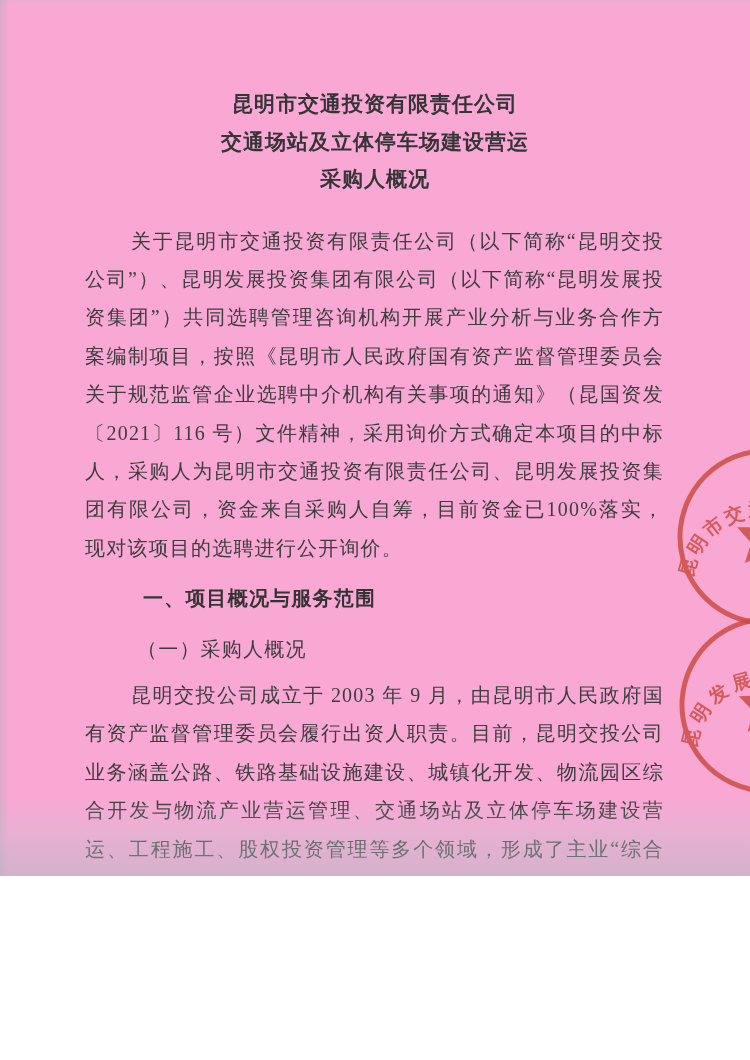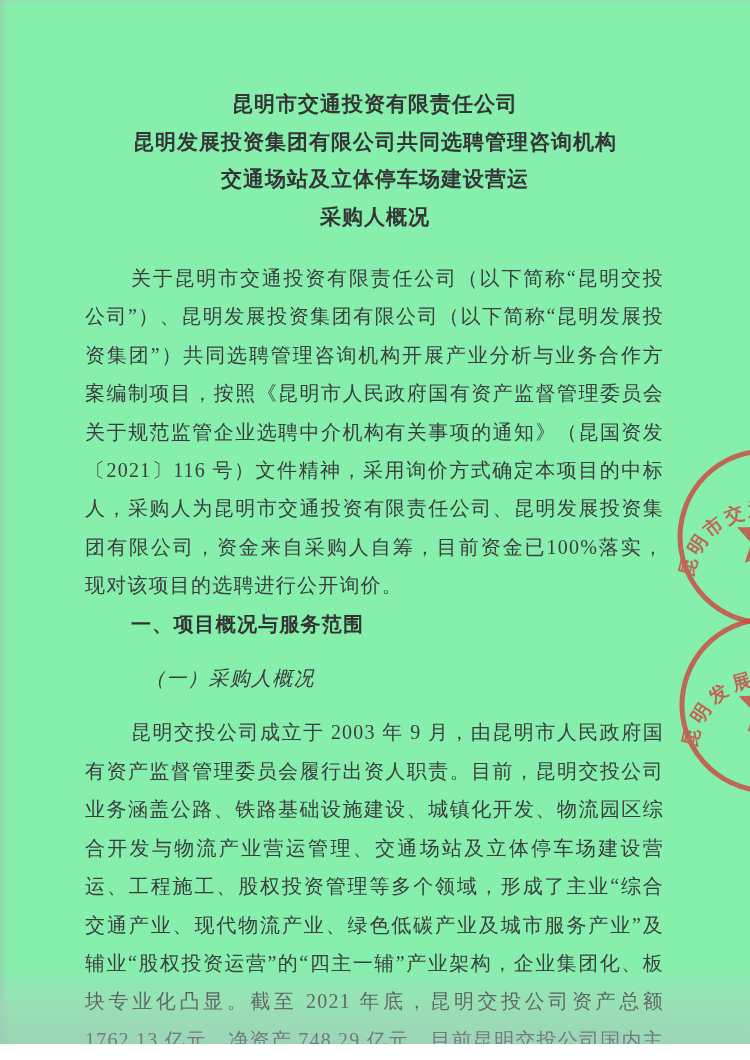--- a/index.html
+++ b/index.html
@@ -3,22 +3,22 @@
 <meta charset="utf-8">
 <style>
   html, body {
     margin: 0;
     padding: 0;
     background: #ffffff;
   }
   .page {
     position: relative;
     width: 750px;
-    height: 1044px;
-    background: #86efac;
+    height: 876px;
+    background: #f9a8d4;
     overflow: hidden;
     font-family: "Liberation Serif", "DejaVu Serif", serif;
     color: #3b3b3d;
   }
   
   .edge-left {
     position: absolute; left: 0; top: 0; bottom: 0; width: 9px;
     background: linear-gradient(to right, rgba(165,172,178,0.35), rgba(165,172,178,0));
     pointer-events: none;
   }
@@ -48,30 +48,29 @@
     line-height: 38.4px;
     text-align: justify;
     letter-spacing: 1.2px;
     color: #3d3d40;
   }
   .para {
     margin: 0;
     text-indent: 2.3em;
   }
   .heading {
-    margin: 0;
+    margin: 12px;
     text-indent: 2.3em;
     font-weight: bold;
     color: #333335;
   }
   .subheading {
-    margin: 16px;
+    margin: 8px;
     text-indent: 2.2em;
     font-weight: normal;
-    font-style: italic;
   }
   .seal {
     position: absolute;
     pointer-events: none;
     opacity: 0.82;
   }
   .seal-1 { left: 671px; top: 442px; transform: rotate(6deg); }
   .seal-2 { left: 673px; top: 610px; transform: rotate(4deg); }
   .seal text {
     font-family: "Liberation Sans", "DejaVu Sans", sans-serif;
@@ -80,21 +79,20 @@
   .seal-text-1 { font-size: 19px; letter-spacing: 3px; }
   .seal-text-2 { font-size: 19px; letter-spacing: 5px; }
 </style>
 </head>
 <body>
 
 <div class="page">
 
   <div class="title-block">
     <div>昆明市交通投资有限责任公司</div>
-    <div>昆明发展投资集团有限公司共同选聘管理咨询机构</div>
     <div>交通场站及立体停车场建设营运</div>
     <div>采购人概况</div>
   </div>
 
   <div class="body-block">
     <p class="para">关于昆明市交通投资有限责任公司（以下简称“昆明交投公司”）、昆明发展投资集团有限公司（以下简称“昆明发展投资集团”）共同选聘管理咨询机构开展产业分析与业务合作方案编制项目，按照《昆明市人民政府国有资产监督管理委员会关于规范监管企业选聘中介机构有关事项的通知》（昆国资发〔2021〕116 号）文件精神，采用询价方式确定本项目的中标人，采购人为昆明市交通投资有限责任公司、昆明发展投资集团有限公司，资金来自采购人自筹，目前资金已100%落实，现对该项目的选聘进行公开询价。</p>
     <p class="heading">一、项目概况与服务范围</p>
     <p class="subheading">（一）采购人概况</p>
     <p class="para">昆明交投公司成立于 2003 年 9 月，由昆明市人民政府国有资产监督管理委员会履行出资人职责。目前，昆明交投公司业务涵盖公路、铁路基础设施建设、城镇化开发、物流园区综合开发与物流产业营运管理、交通场站及立体停车场建设营运、工程施工、股权投资管理等多个领域，形成了主业“综合交通产业、现代物流产业、绿色低碳产业及城市服务产业”及辅业“股权投资运营”的“四主一辅”产业架构，企业集团化、板块专业化凸显。截至 2021 年底，昆明交投公司资产总额 1762.13 亿元，净资产 748.29 亿元。目前昆明交投公司国内主体信用评级为 AAA。</p>
   </div>

